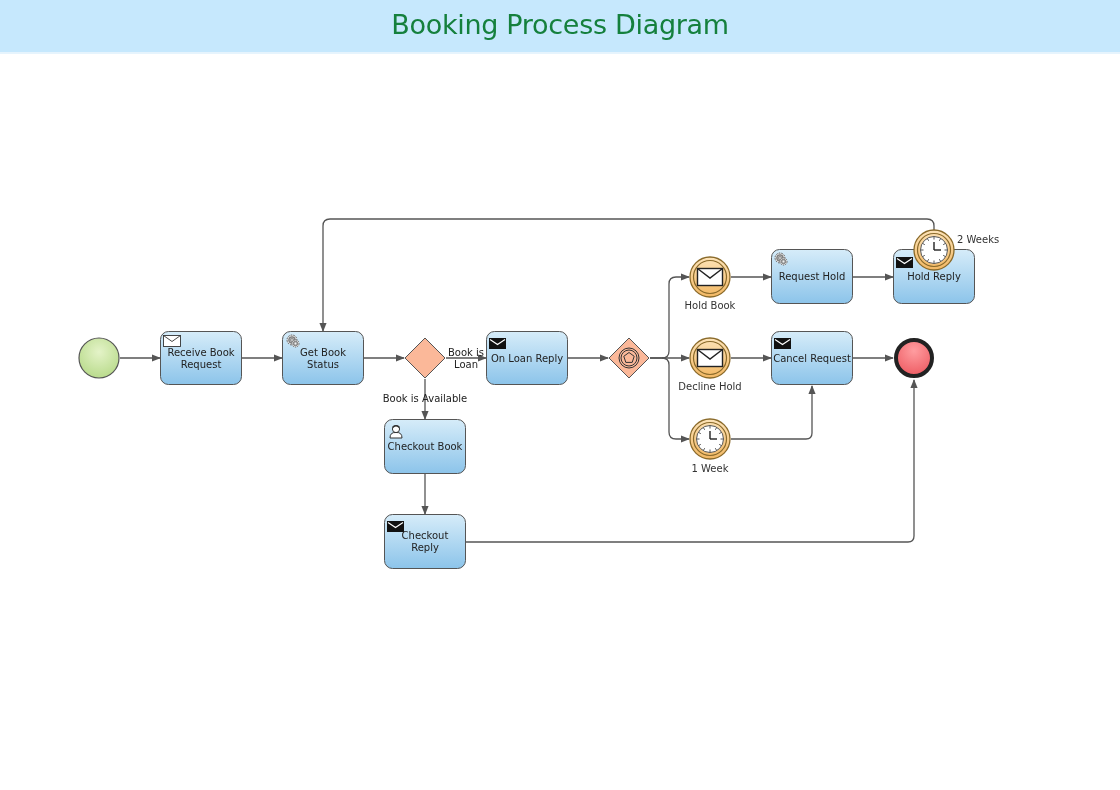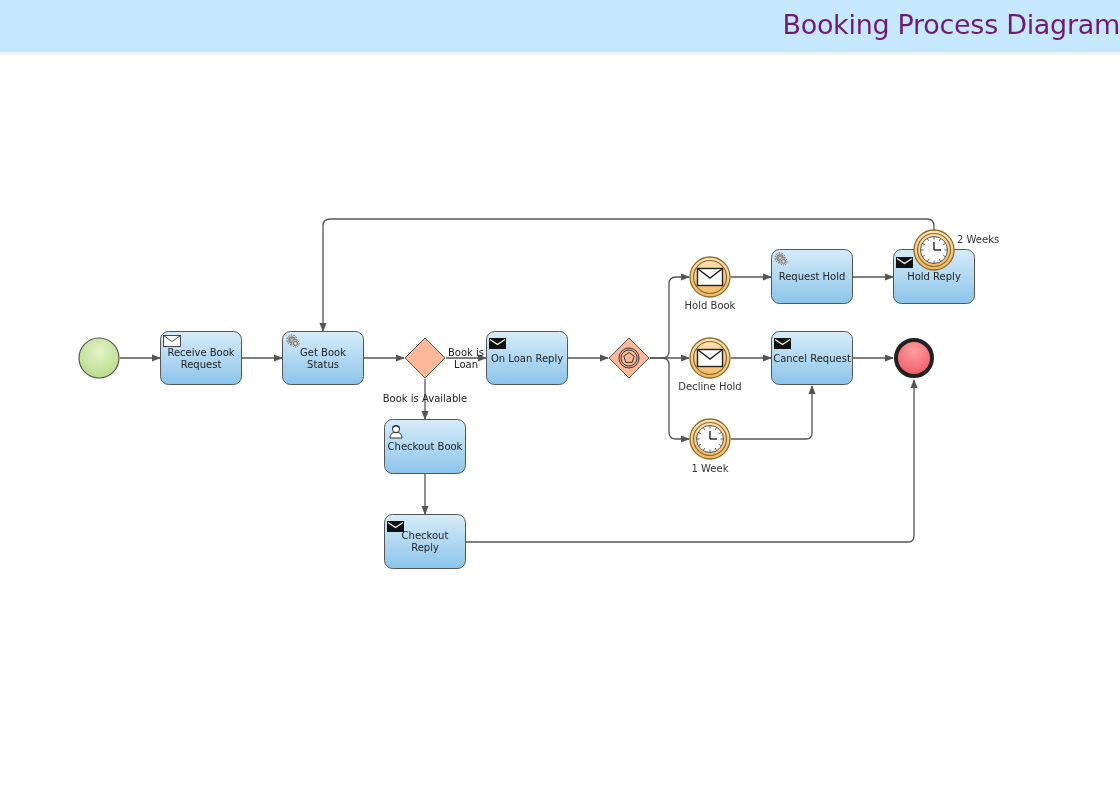--- a/index.html
+++ b/index.html
@@ -1,18 +1,18 @@
 <!DOCTYPE html>
 <html><head>
 <meta charset="utf-8">
 <style>
   html, body { margin:0; padding:0; background:#ffffff; }
   body { width:1120px; height:790px; position:relative; overflow:hidden; font-family:"DejaVu Sans", sans-serif; }
   .header { position:absolute; left:0; top:0; width:1120px; height:52px; background:#c6e8fd; border-bottom:2px solid #e6f4fd; }
-  .header .title { position:absolute; left:0; right:0; top:9px; text-align:right; font-size:27px; color:#701a75; font-family:"DejaVu Sans", sans-serif; letter-spacing:-0.3px; }
+  .header .title { position:absolute; left:0; right:0; top:9px; text-align:center; font-size:27px; color:#15803d; font-family:"DejaVu Sans", sans-serif; letter-spacing:-0.3px; }
   svg { position:absolute; left:0; top:0; }
   .tlabel { font-family:"DejaVu Sans", sans-serif; font-size:10px; fill:#222; }
   .elabel { font-family:"DejaVu Sans", sans-serif; font-size:10px; fill:#333; }
   .flabel { font-family:"DejaVu Sans", sans-serif; font-size:10px; fill:#222; }
 </style>
 </head>
 <body>
 
 <div class="header">
   <div class="title">Booking Process Diagram</div>

